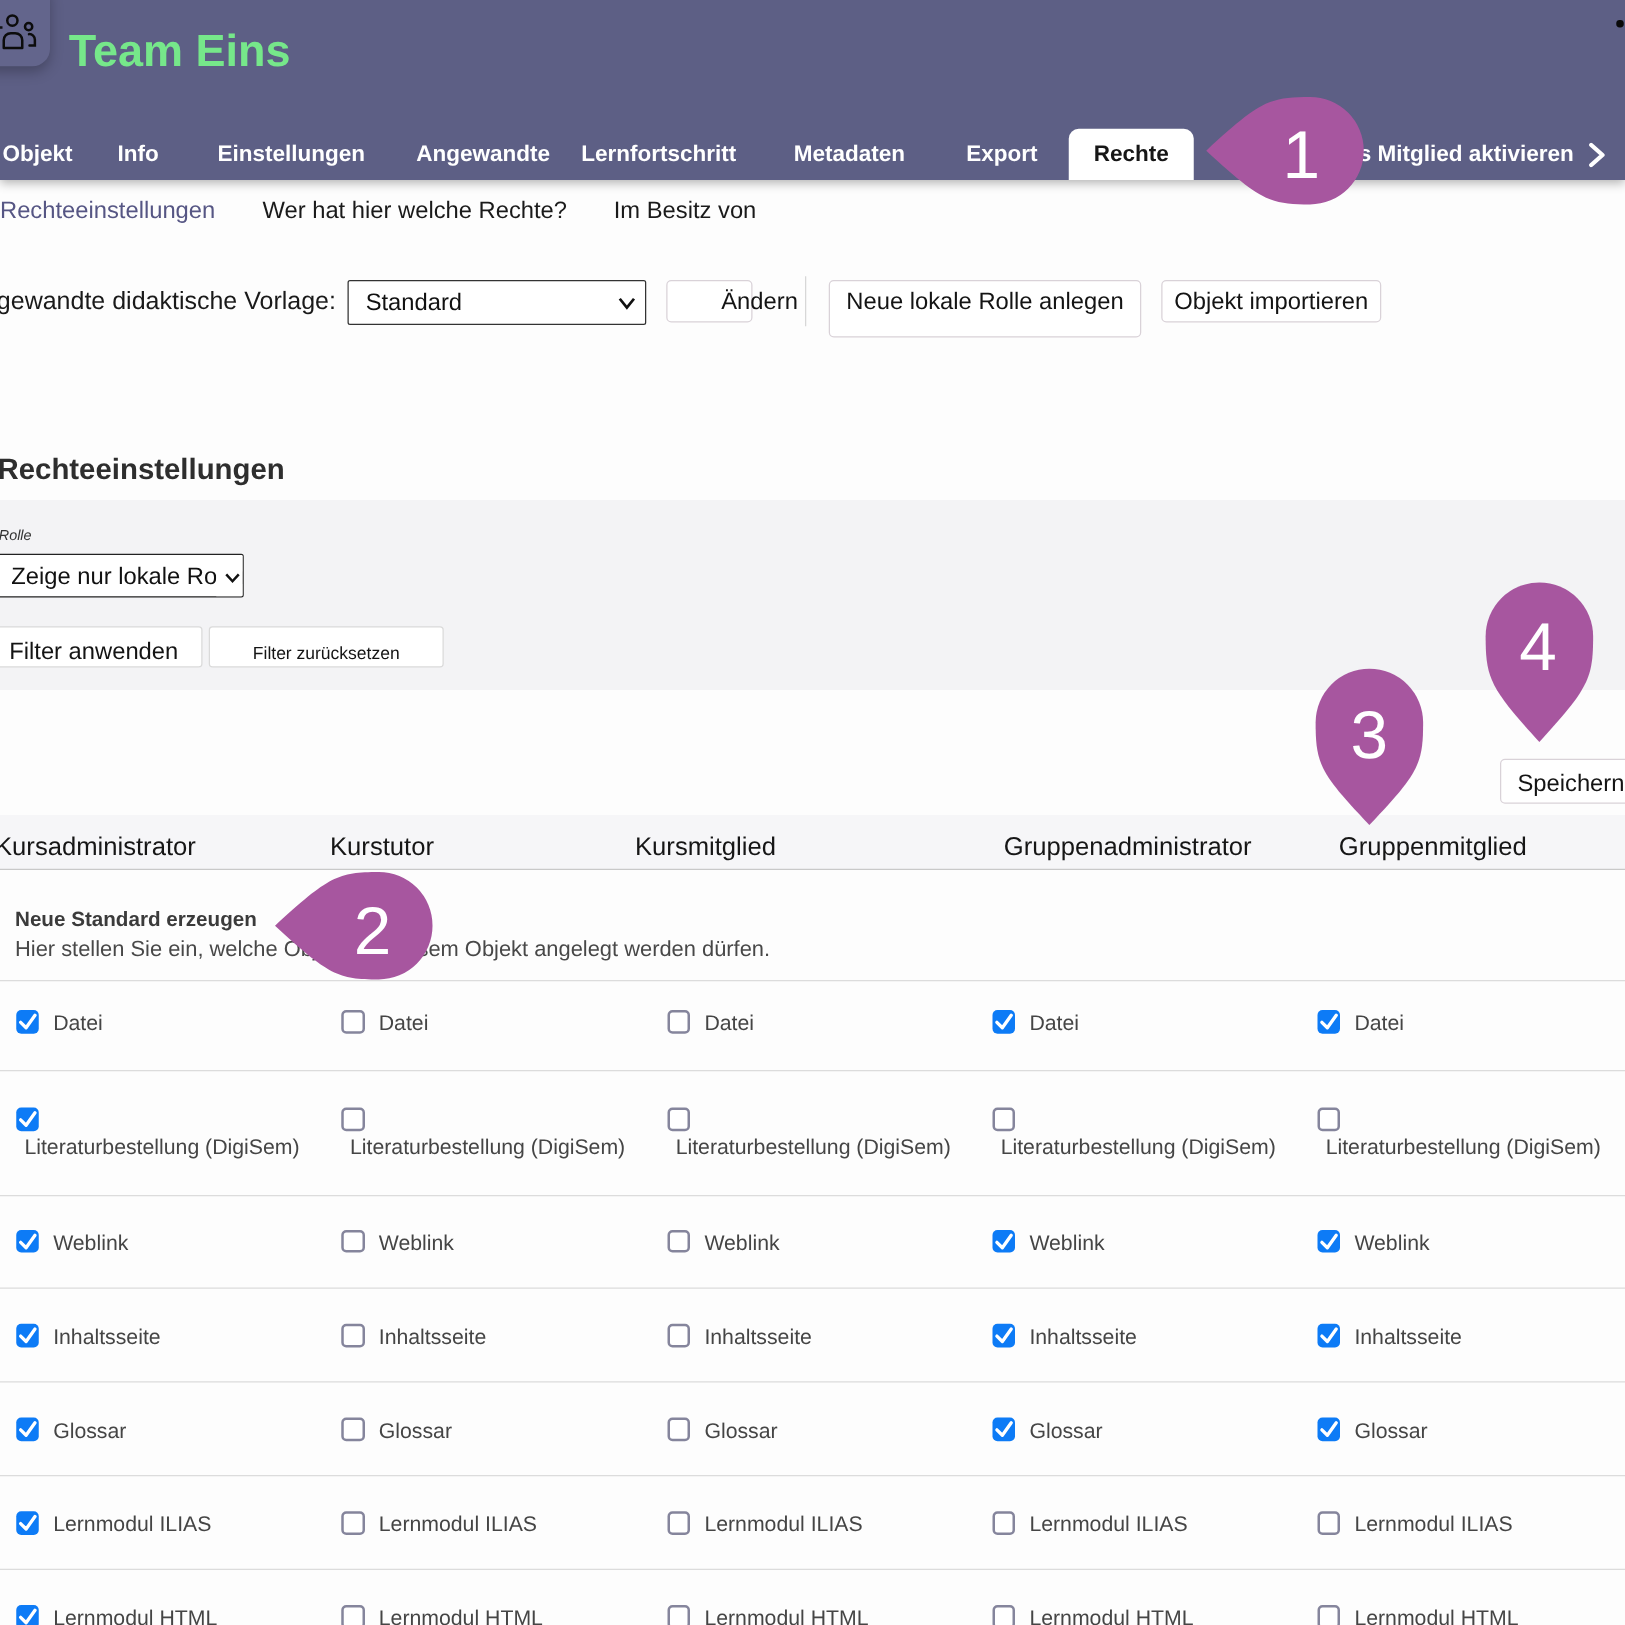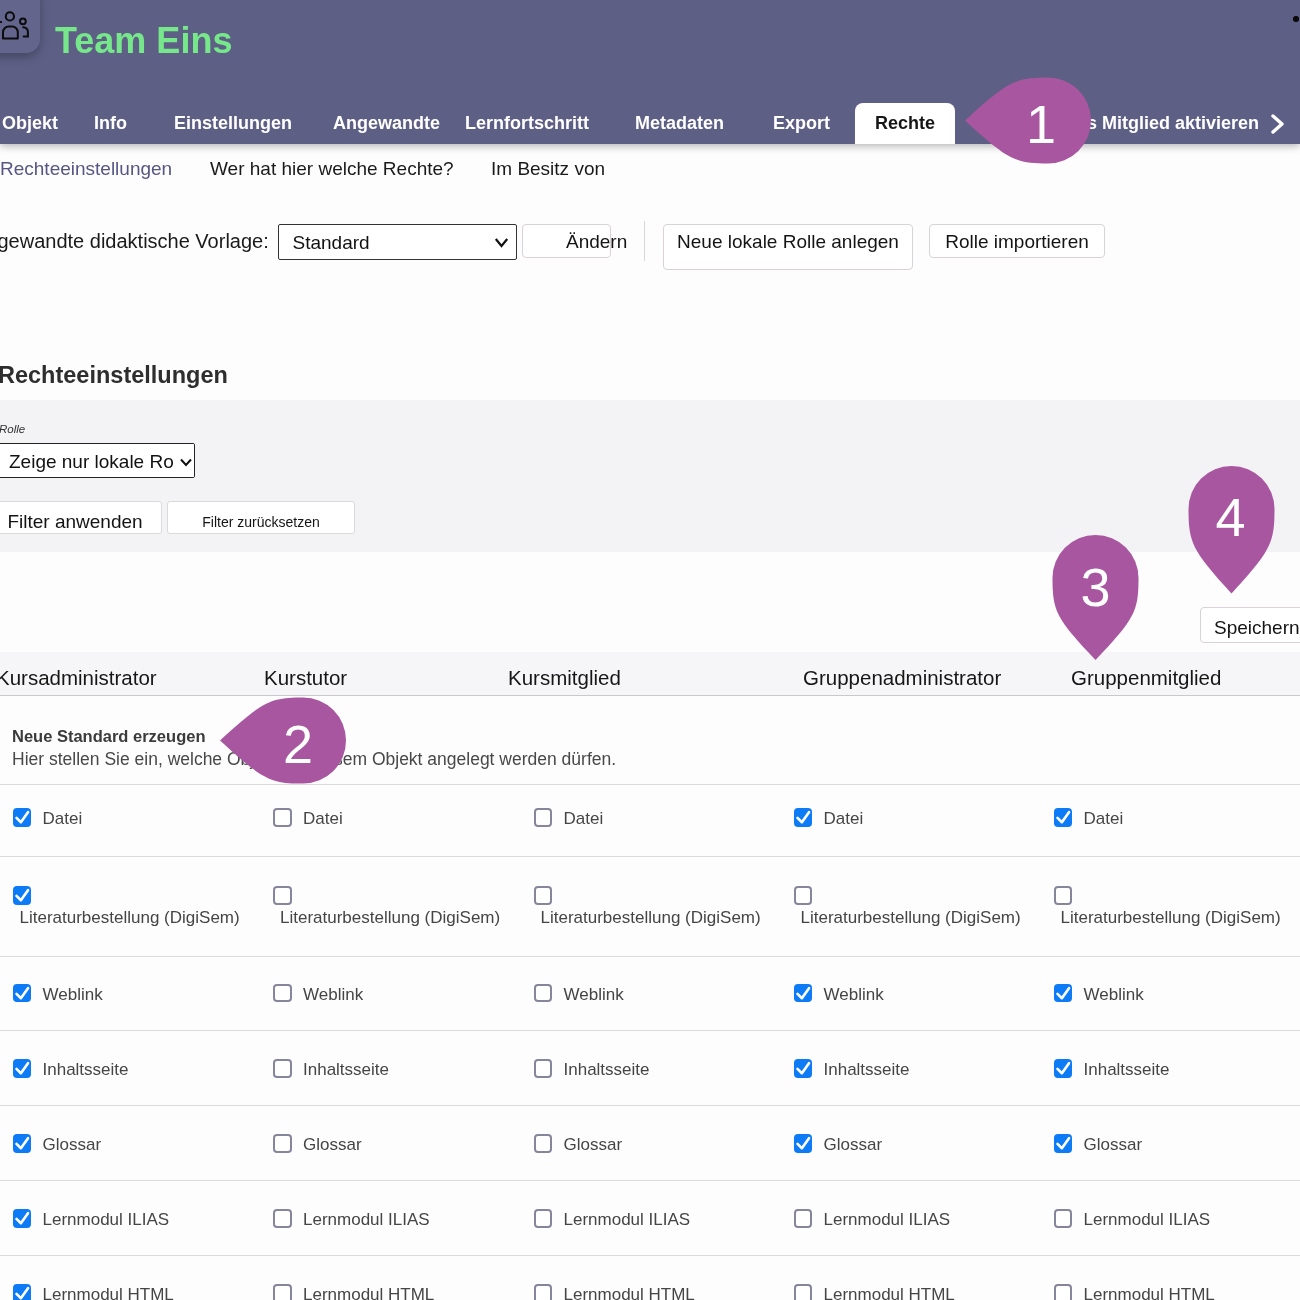--- a/index.html
+++ b/index.html
@@ -73,24 +73,24 @@
 <div class="abs subtab" style="left:210px;">Wer hat hier welche Rechte?</div>
 <div class="abs subtab" style="left:491px;">Im Besitz von</div>
 
 <div class="abs" id="tpl-label" style="left:-27px;">Angewandte didaktische Vorlage:</div>
 <div class="abs sel" style="left:278px;top:224px;width:239px;height:36px;box-sizing:border-box;border-width:1.2px;border-color:#333;border-radius:2px;">
   <span style="position:absolute;left:13.5px;top:7px;font-size:19px;">Standard</span>
   <svg style="position:absolute;right:7px;top:11px" width="15" height="13" viewBox="0 0 15 13" fill="none" stroke="#111" stroke-width="2.2">
       <path d="M1.8 3 L7.5 10 L13.2 3"></path>
     </svg>
 </div>
-<div class="abs btn" style="left:522px;top:224px;width:89px;height:34px;line-height:34px;box-sizing:border-box;padding-left:43px;">Ändern</div>
+<div class="abs btn" style="left:533px;top:224px;width:69px;height:34px;line-height:34px;box-sizing:border-box;padding-left:43px;">Ändern</div>
 <div class="abs vsep" style="left:644px;top:221px;height:40px;"></div>
 <div class="abs btn" style="left:663px;top:224px;width:250px;height:46px;line-height:34px;box-sizing:border-box;">Neue lokale Rolle anlegen</div>
-<div class="abs btn" style="left:929px;top:224px;width:176px;height:34px;line-height:34px;box-sizing:border-box;">Rolle importieren</div>
+<div class="abs btn" style="left:929px;top:224px;width:176px;height:34px;line-height:34px;box-sizing:border-box;">Objekt importieren</div>
 
 <div class="abs" id="h2">Rechteeinstellungen</div>
 <div class="abs" id="filter"></div>
 <div class="abs" style="left:-1px;top:423px;font-size:11.5px;font-style:italic;color:#333;">Rolle</div>
 <div class="abs sel" style="left:-60px;top:443px;width:255px;height:35px;box-sizing:border-box;overflow:hidden;border-width:1.3px;border-color:#222;border-radius:2px;">
   <span style="position:absolute;left:68px;top:6.5px;font-size:19px;white-space:nowrap;">Zeige nur lokale Rollen</span>
   <span style="position:absolute;left:232px;top:0;width:25px;height:35px;background:#fff;"></span>
   <svg style="position:absolute;left:238px;top:13px" width="14" height="11" viewBox="0 0 14 11" fill="none" stroke="#111" stroke-width="2">
       <path d="M2 2.5 L7 8 L12 2.5"></path>
     </svg>

